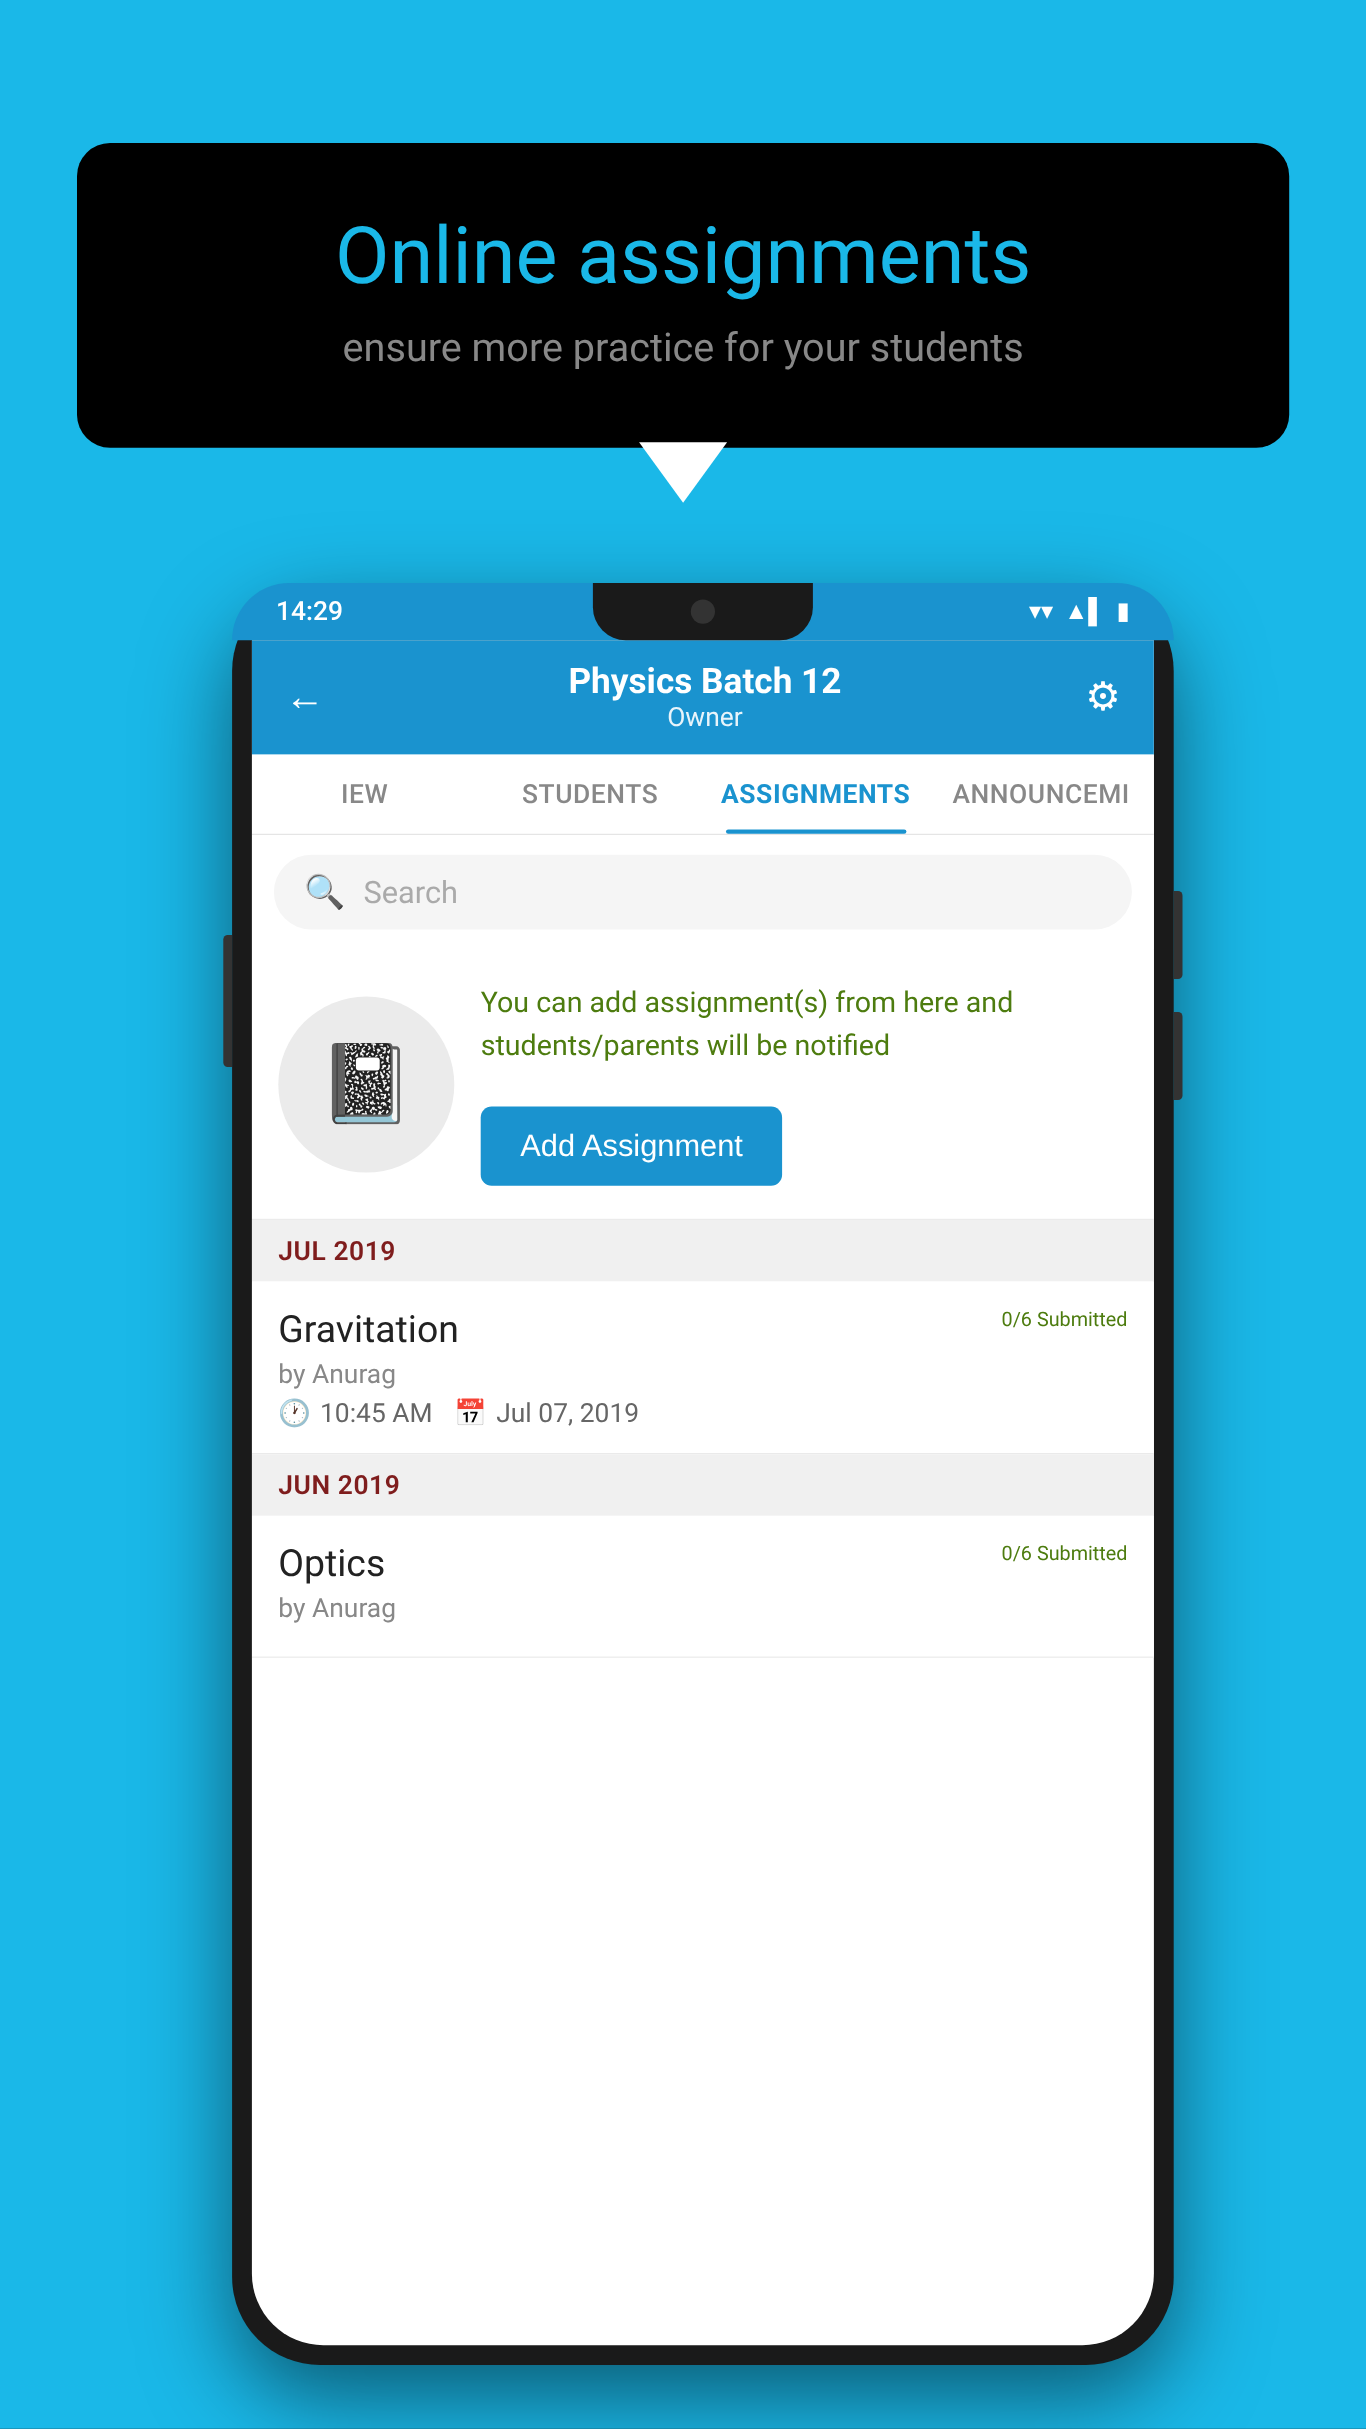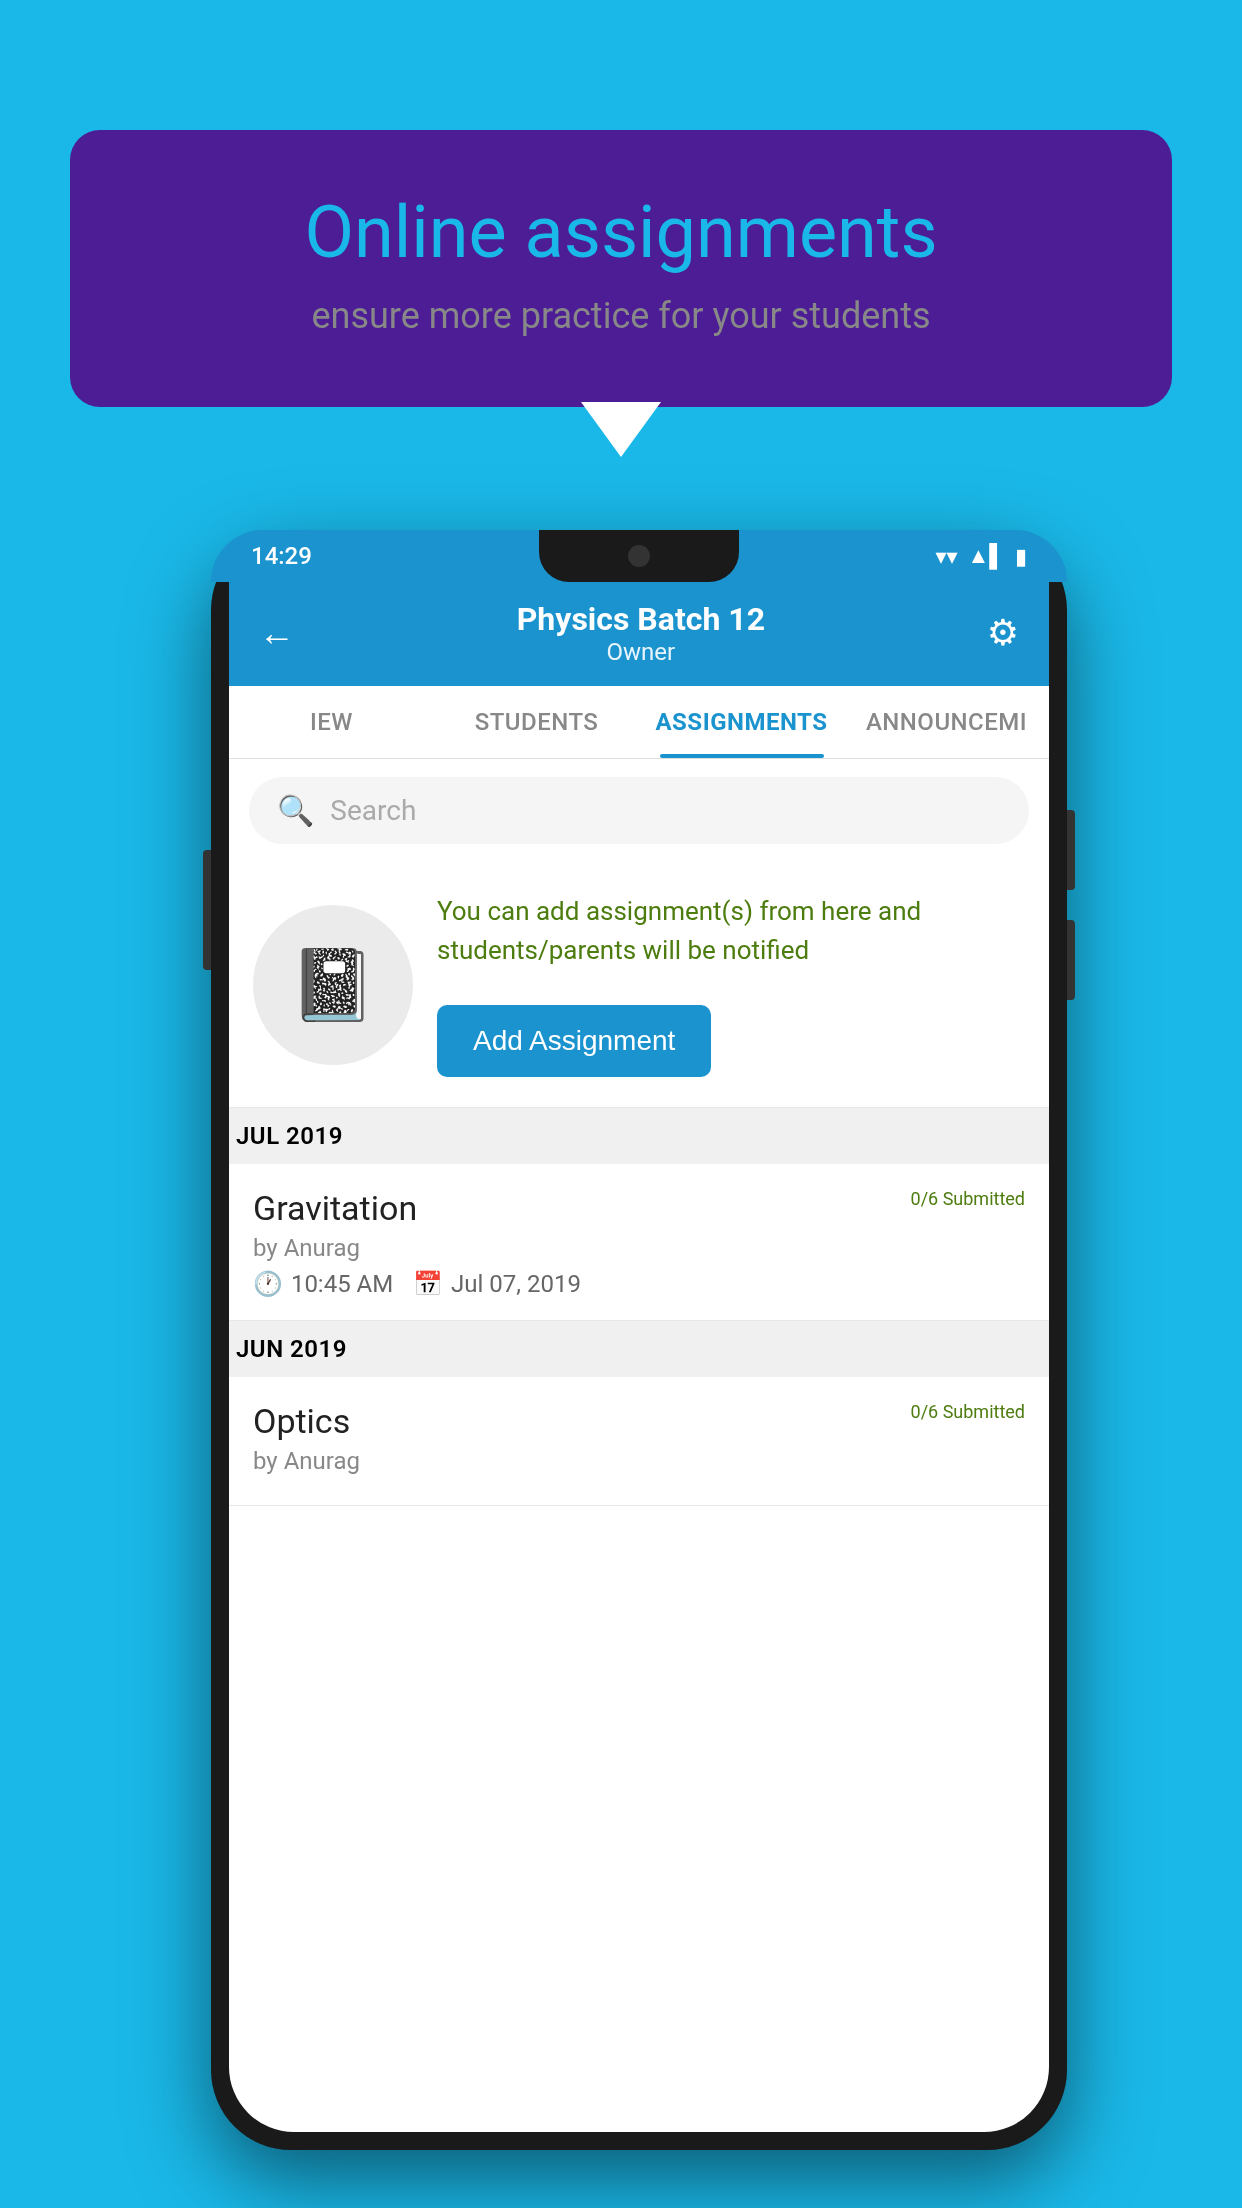--- a/index.html
+++ b/index.html
@@ -13,21 +13,21 @@
     }
 
     
     .speech-bubble-container {
       position: absolute;
       top: 130px;
       left: 70px;
       right: 70px;
     }
     .speech-bubble {
-      background: #4c1d95;
+      background: #000000;
       border-radius: 30px;
       padding: 60px 70px 70px;
       text-align: center;
       position: relative;
     }
     .speech-bubble::after {
       content: '';
       position: absolute;
       bottom: -50px;
       left: 50%;
@@ -252,23 +252,23 @@
       padding: 20px 36px;
       font-size: 28px;
       font-weight: 500;
       cursor: pointer;
       white-space: nowrap;
     }
 
     
     .section-header {
       background: #f0f0f0;
-      padding: 14px 7px;
-      font-size: 24px;
-      color: #000000;
+      padding: 14px 24px;
+      font-size: 24px;
+      color: #7f1d1d;
       font-weight: 600;
       letter-spacing: 0.5px;
     }
 
     
     .assignment-item {
       background: white;
       padding: 24px 24px 22px;
       border-bottom: 1px solid #e8e8e8;
     }

